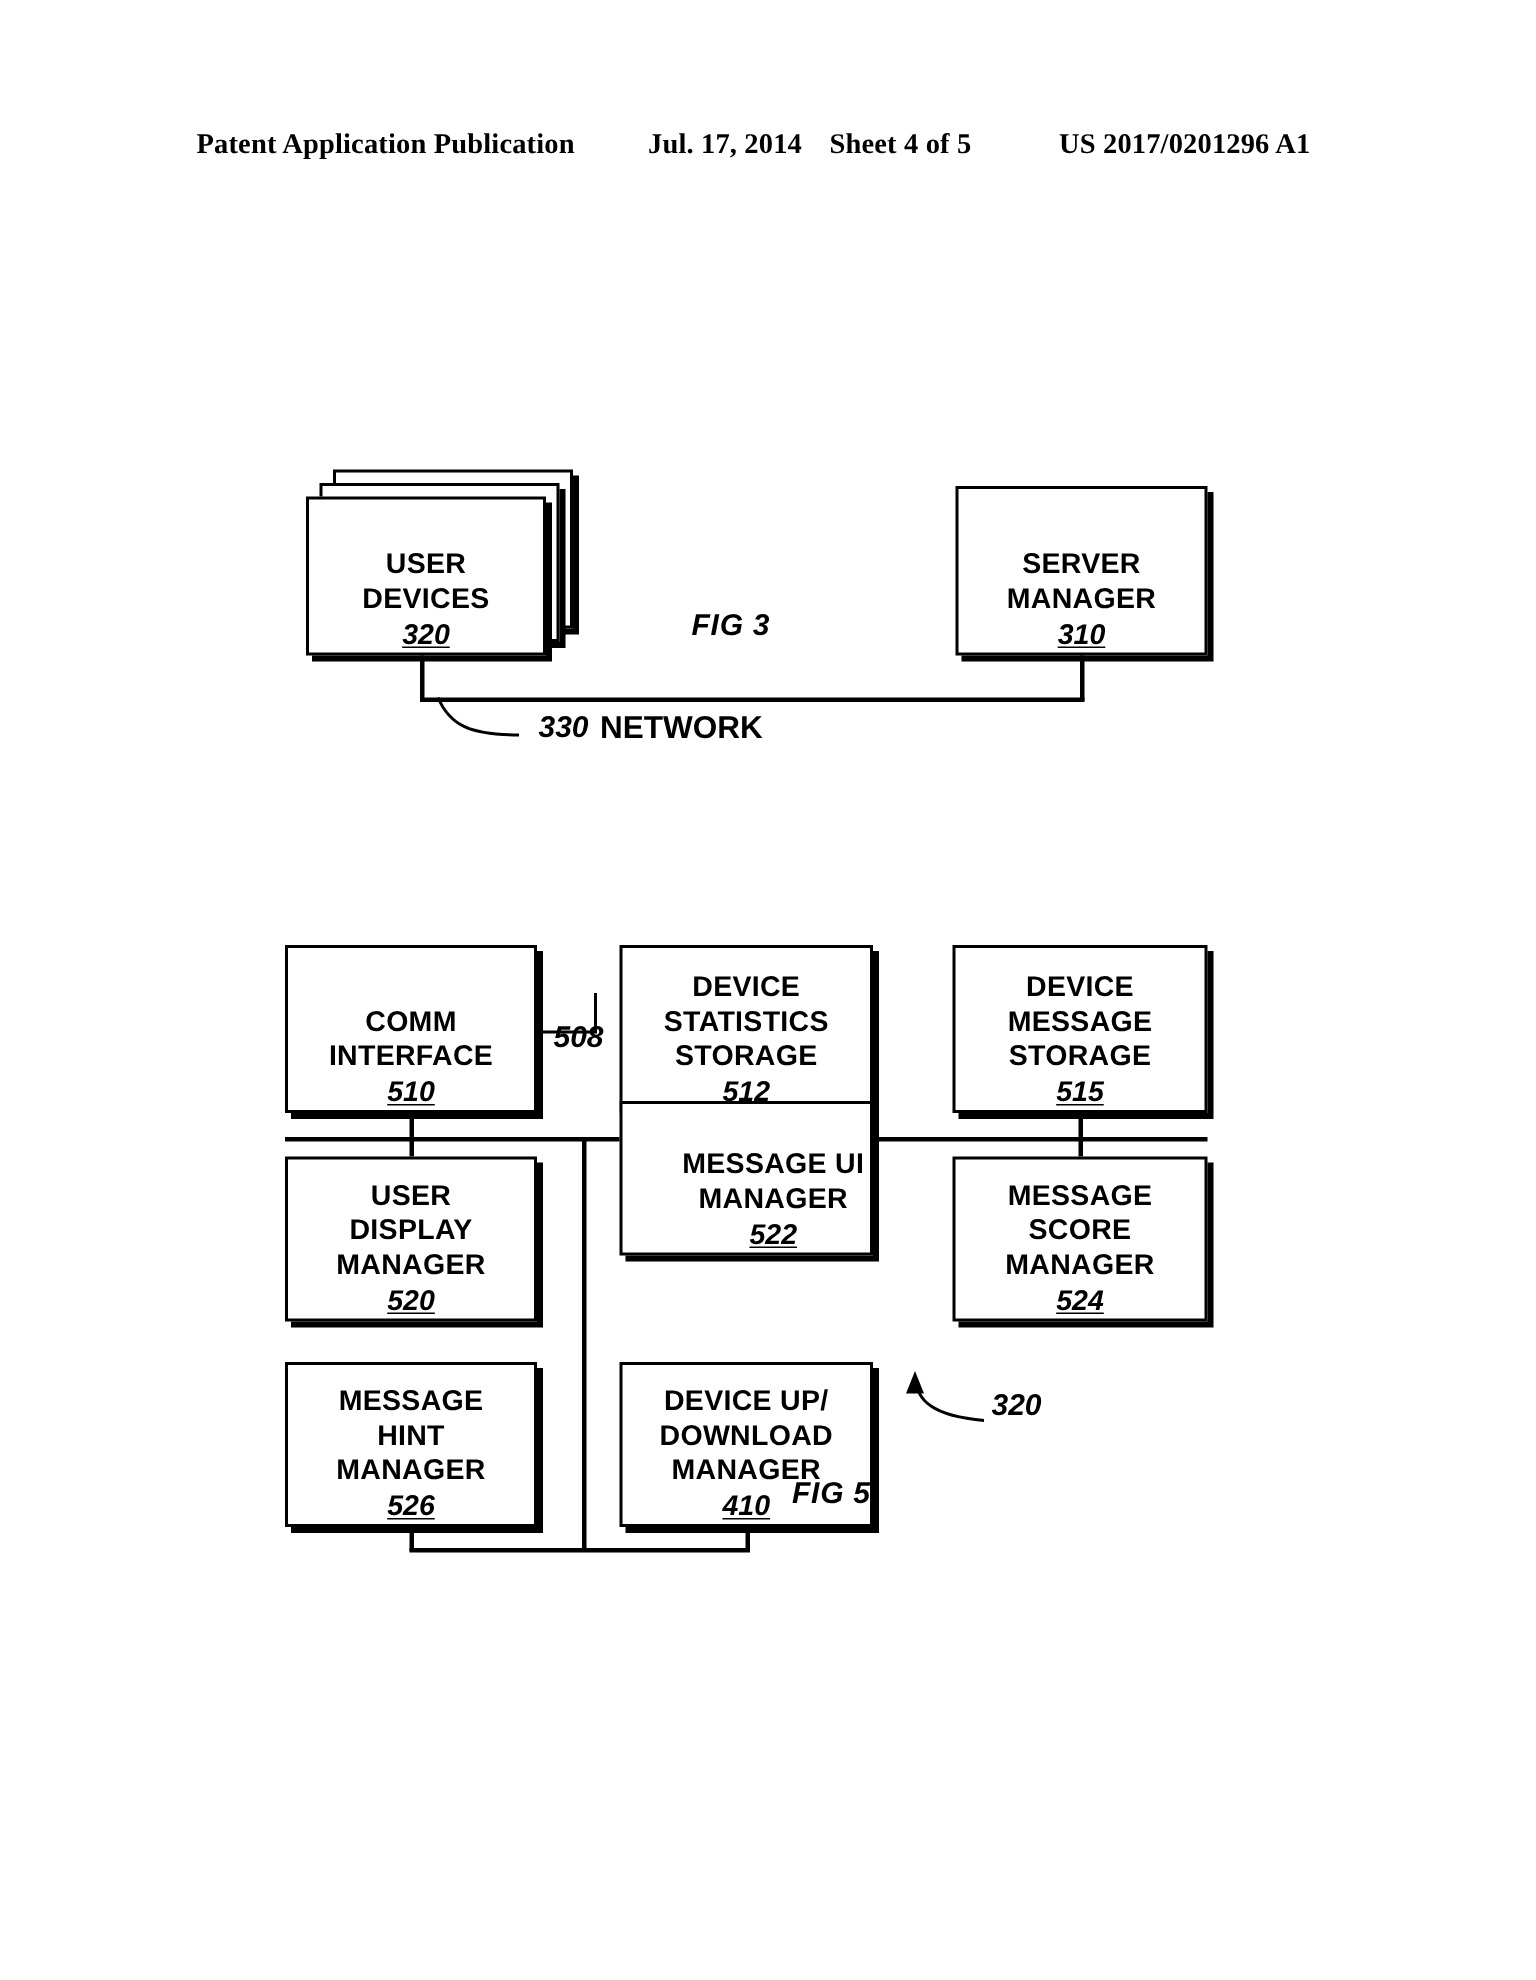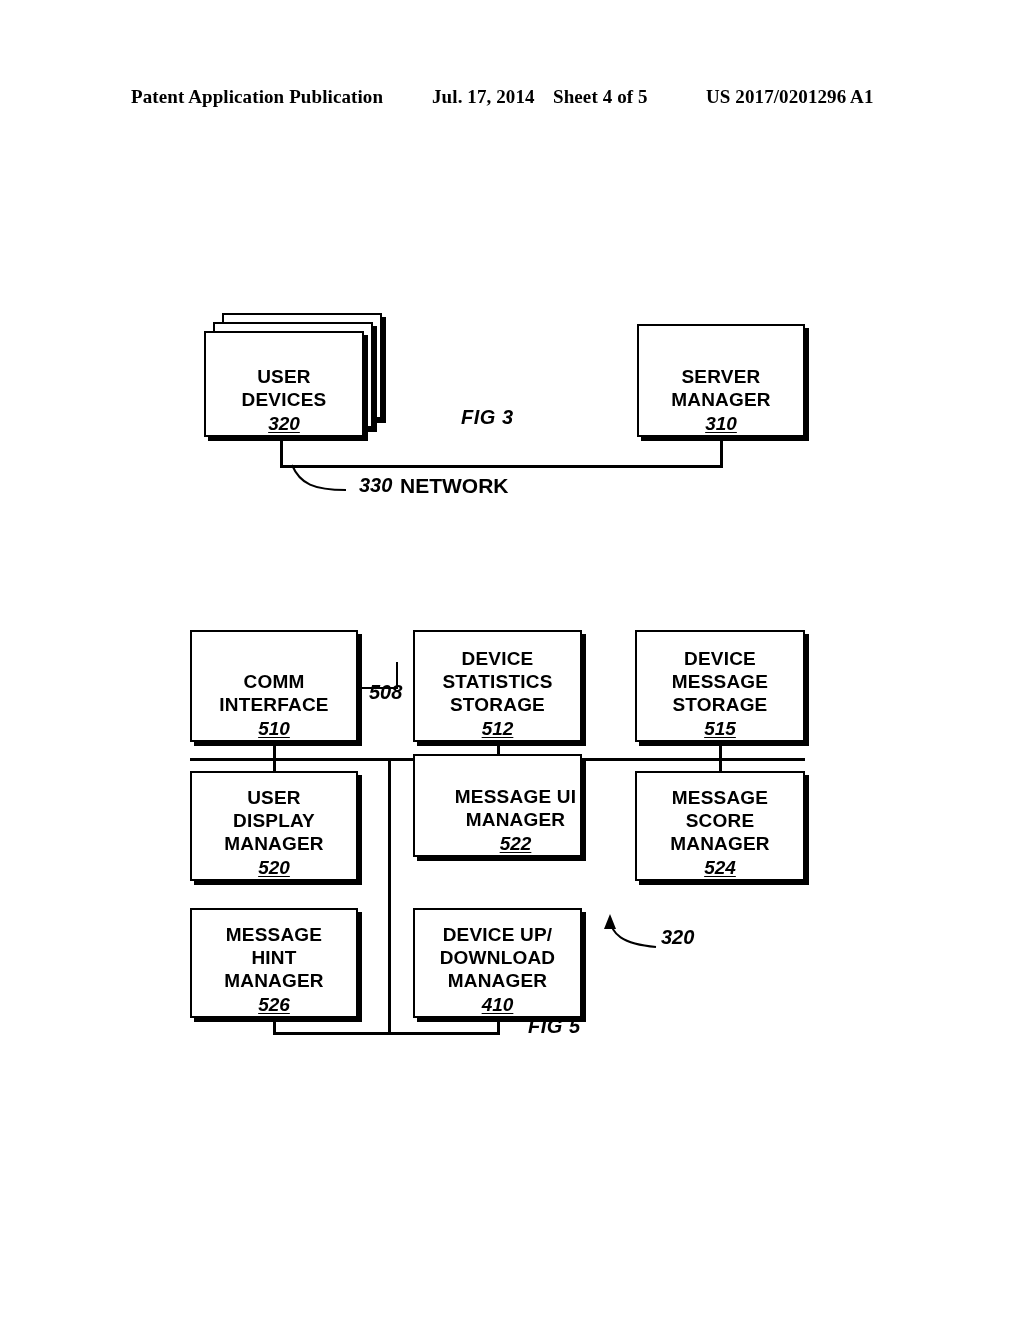--- a/index.html
+++ b/index.html
@@ -204,21 +204,21 @@
   <div class="vline" style="left:497px; top:758px; height:14px;"></div>
   <div class="vline" style="left:719px; top:758px; height:14px;"></div>
 
   <div class="dbox" style="left:190px; top:771px; width:168px; height:110px;">
     <span class="ln">USER</span>
     <span class="ln">DISPLAY</span>
     <span class="ln">MANAGER</span>
     <span class="refnum">520</span>
   </div>
 
-  <div class="dbox" style="left:413px; top:754px; width:169px; height:103px;padding-left:36px;">
+  <div class="dbox" style="left:413px; top:734px; width:169px; height:103px;padding-left:36px;">
     <span class="ln">MESSAGE UI</span>
     <span class="ln">MANAGER</span>
     <span class="refnum">522</span>
   </div>
 
   <div class="dbox" style="left:635px; top:771px; width:170px; height:110px;">
     <span class="ln">MESSAGE</span>
     <span class="ln">SCORE</span>
     <span class="ln">MANAGER</span>
     <span class="refnum">524</span>
@@ -241,14 +241,14 @@
   <div class="vline" style="left:273px; top:1018px; height:16px;"></div>
   <div class="vline" style="left:497px; top:1018px; height:16px;"></div>
   <div class="hline" style="left:273px; top:1032px; width:227px;"></div>
 
   <svg class="leader" style="left:600px; top:912px;" width="70" height="48" viewBox="0 0 70 48">
     <path d="M10,6 C11,22 22,32 56,35" fill="none" stroke="#000000" stroke-width="2"></path>
     <path d="M10,2 L16,17 L4,17 Z" fill="#000000"></path>
   </svg>
   <span class="reflabel" style="left:661px; top:926px;">320</span>
 
-  <span class="figlabel" style="left:528px; top:1015px;text-align:right;">FIG 5</span>
+  <span class="figlabel" style="left:528px; top:985px;text-align:right;">FIG 5</span>
 </div>
 
 </body></html>

